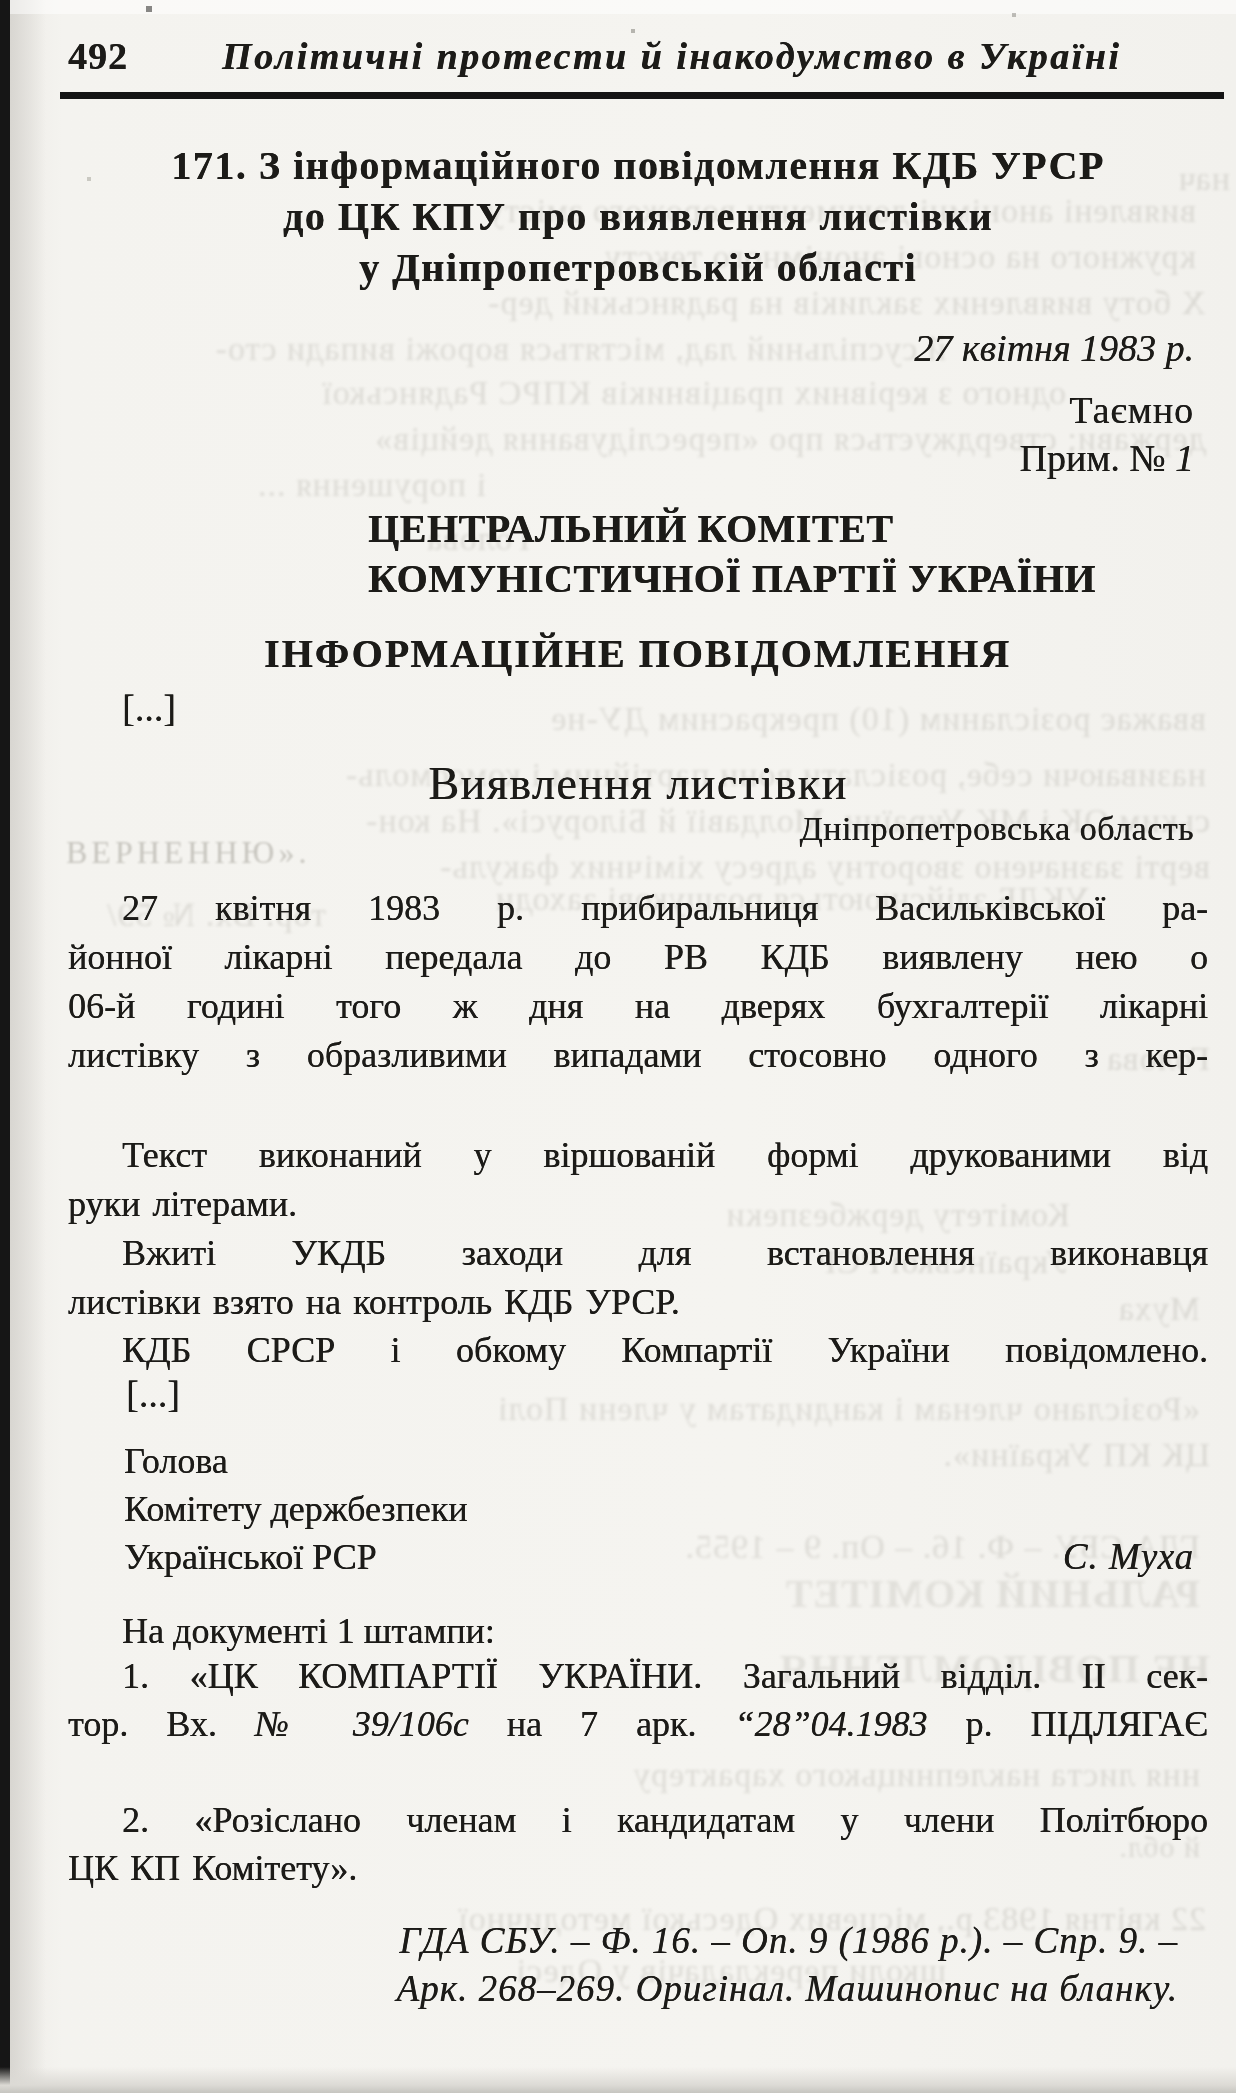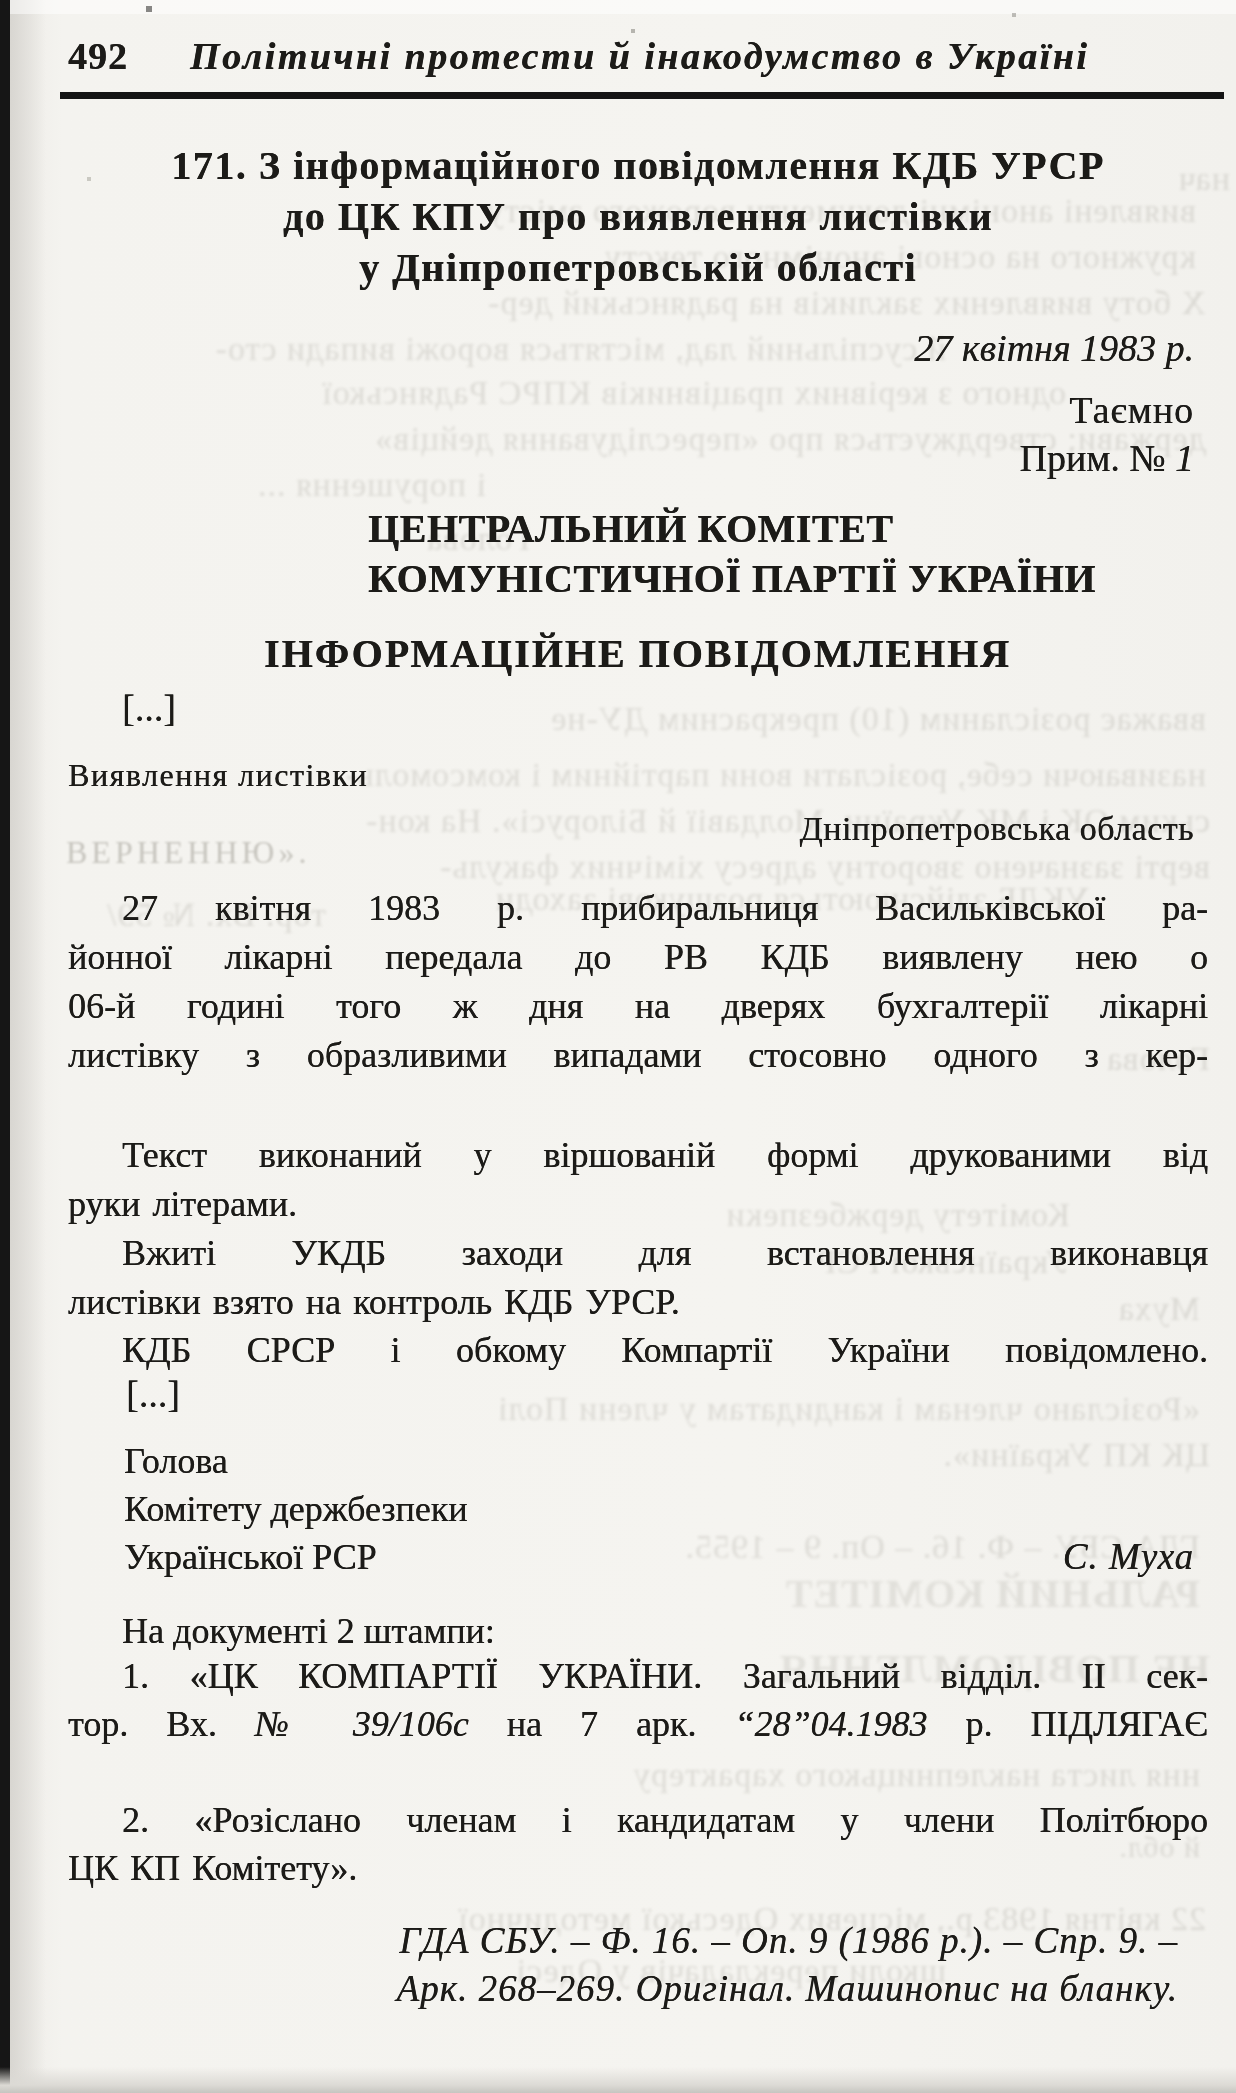--- a/index.html
+++ b/index.html
@@ -25,30 +25,30 @@
   .ghost.mir{transform:scaleX(-1);}
   .ghost.b{font-weight:700;opacity:.12;}
   .ghost.dark{opacity:.30;filter:blur(1px);letter-spacing:4px;}
   
   .content{position:absolute;left:68px;top:0;width:1140px;height:100%;
     text-shadow:.35px 0 0 currentColor;}
   .content>div{position:absolute;width:100%;gap:8px;}
   .rule{position:absolute;left:60px;top:92px;width:1164px;height:7px;background:#141414;}
   .hdr{top:34px;display:flex;align-items:baseline;font-size:38px;font-weight:700;}
   .hdr .no{letter-spacing:1px;}
-  .hdr .run{font-style:italic;margin-left:54px;letter-spacing:2.5px;}
+  .hdr .run{font-style:italic;margin-left:86px;letter-spacing:2.5px;}
   .titleblock{top:140px;text-align:center;font-weight:700;font-size:40px;line-height:51px;letter-spacing:1.5px;}
   .r{text-align:right;padding-right:14px;box-sizing:border-box;}
   .date{top:326px;font-style:italic;font-size:38px;}
   .secrecy{top:388px;font-size:38px;letter-spacing:1px;}
   .copy{top:436px;font-size:38px;}
   .orgblock{top:504px;left:300px;width:840px;font-weight:700;font-size:40px;line-height:50px;letter-spacing:.5px;}
   .kind{top:630px;left:196px;font-weight:700;font-size:40px;letter-spacing:2px;}
   .ell1{top:686px;left:54px;font-size:38px;}
-  .subject{top:757px;font-size:32px;letter-spacing:1.5px;}
+  .subject{top:757px;text-align:center;font-size:46px;letter-spacing:1.5px;}
   .region{top:810px;font-size:34px;letter-spacing:.5px;}
   .para{font-size:36px;line-height:49px;word-spacing:3px;}
   .para1{top:884px;} .para2{top:1131px;} .para3{top:1229px;} .para4{top:1326px;}
   .just{text-align:justify;text-align-last:justify;}
   .ind{text-indent:54px;}
   .ell2{top:1372px;left:58px;font-size:38px;}
   .sig{top:1437px;font-size:36px;line-height:48px;}
   .sig .row{padding-left:56px;display:flex;justify-content:space-between;}
   .sig .name{font-style:italic;font-size:37px;padding-right:14px;letter-spacing:1px;}
   .stampsintro{top:1610px;font-size:36px;}
@@ -160,21 +160,21 @@
       </div>
       <div class="row">
         <span>Комітету держбезпеки</span>
       </div>
       <div class="row">
         <span>Української РСР</span>
         <span class="name">С. Муха</span>
       </div>
     </div>
 
-    <div class="stampsintro ind">На документі 2 штампи:</div>
+    <div class="stampsintro ind">На документі 1 штампи:</div>
 
     <div class="stamp1">
       <div class="just ind">1. «ЦК КОМПАРТІЇ УКРАЇНИ. Загальний відділ. ІІ сек-</div>
       <div class="just"><span>тор. Вх. </span><span class="it">№ 39/106с</span><span> на 7 арк. </span><span class="it">“28”04.1983</span><span> р. ПІДЛЯГАЄ</span></div>
     </div>
 
     <div class="stamp2">
       <div class="just ind">2. «Розіслано членам і кандидатам у члени Політбюро</div>
       <div>ЦК КП Комітету».</div>
     </div>

